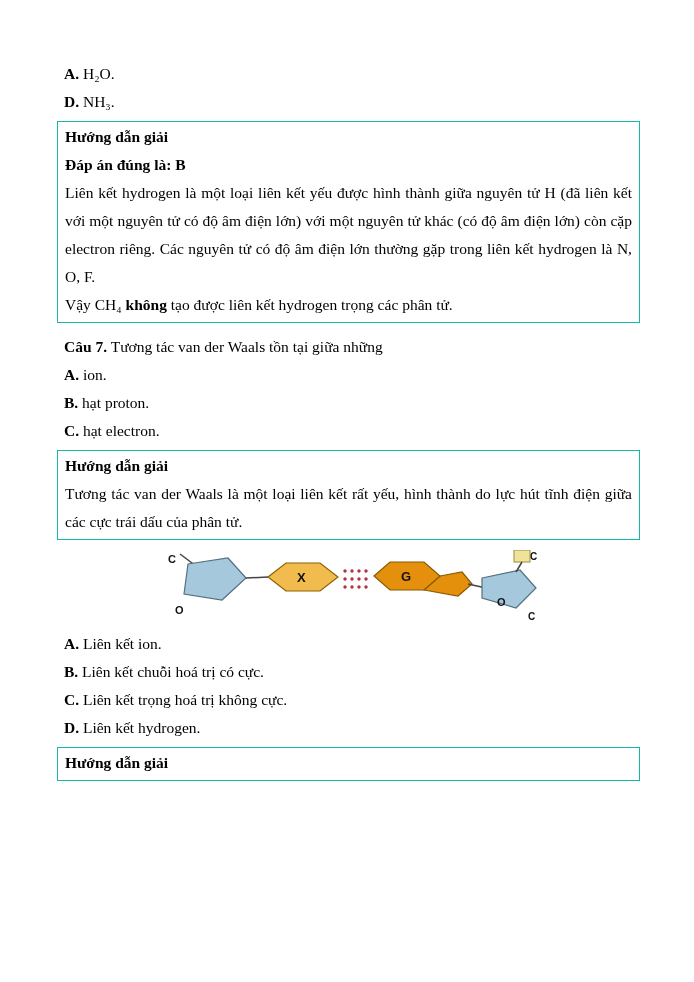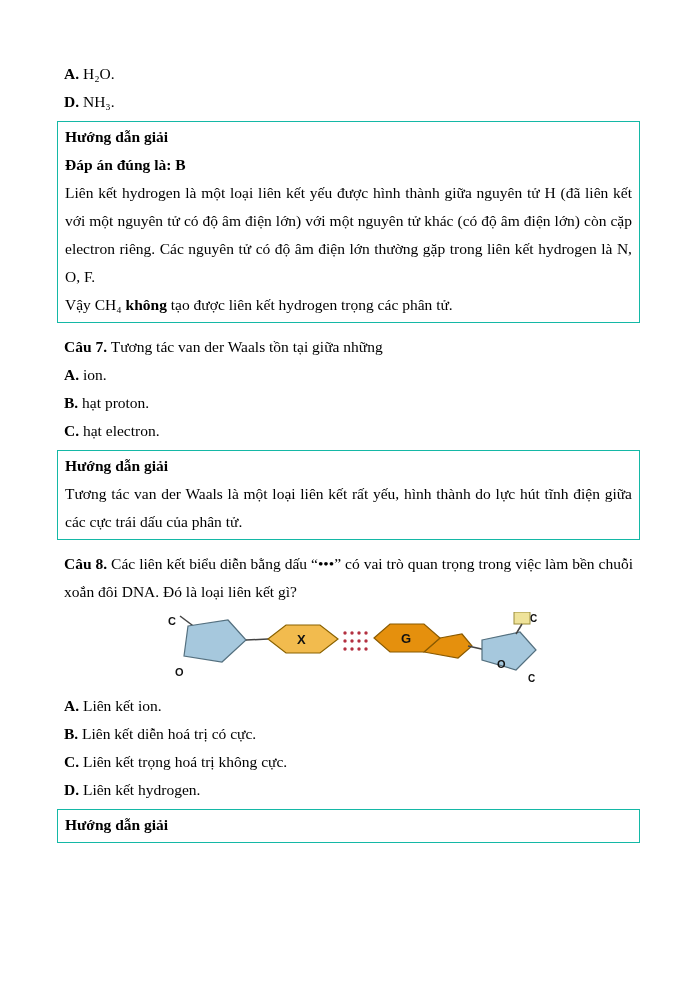--- a/index.html
+++ b/index.html
@@ -48,21 +48,20 @@
   <div class="line"><b>Câu 7.</b><span> Tương tác van der Waals tồn tại giữa những</span></div>
   <div class="line"><b>A.</b><span> ion.</span></div>
   <div class="line"><b>B.</b><span> hạt proton.</span></div>
   <div class="line"><b>C.</b><span> hạt electron.</span></div>
 
   <div class="box">
     <div class="line"><b>Hướng dẫn giải</b></div>
     <div class="just">Tương tác van der Waals là một loại liên kết rất yếu, hình thành do lực hút tĩnh điện giữa các cực trái dấu của phân tử.</div>
   </div>
 
-  <div class="just"><b>Câu 8.</b><span> Các liên kết biểu diễn bằng dấu “•••” có vai trò quan trọng trong việc làm bền chuỗi xoắn đôi DNA. Đó là loại liên kết gì?</span></div>
 
   <div class="figure">
     <svg width="372" height="72" viewBox="0 0 372 72">
 
       <line x1="14" y1="4" x2="30" y2="16" stroke="#444" stroke-width="1.5"></line>
       <text x="2" y="13" font-size="11">C</text>
 
       <polygon points="22,14 62,8 80,28 56,50 18,44" stroke="#54707f" stroke-width="1.2" fill="#a6c8dd"></polygon>
       <text x="9" y="64" font-size="11">O</text>
 
@@ -96,21 +95,21 @@
       <text x="331" y="56" font-size="11">O</text>
 
       <rect x="348" y="0" width="16" height="12" stroke="#9a8c3a" stroke-width="1" fill="#efe39a"></rect>
       <line x1="356" y1="12" x2="350" y2="22" stroke="#444" stroke-width="1.5"></line>
       <text x="364" y="10" font-size="10">C</text>
       <text x="362" y="70" font-size="10">C</text>
     </svg>
   </div>
 
   <div class="line"><b>A.</b><span> Liên kết ion.</span></div>
-  <div class="line"><b>B.</b><span> Liên kết diễn hoá trị có cực.</span></div>
+  <div class="line"><b>B.</b><span> Liên kết chuỗi hoá trị có cực.</span></div>
   <div class="line"><b>C.</b><span> Liên kết trọng hoá trị không cực.</span></div>
   <div class="line"><b>D.</b><span> Liên kết hydrogen.</span></div>
 
   <div class="box">
     <div class="line"><b>Hướng dẫn giải</b></div>
   </div>
 
 </div>
 
 </body></html>

